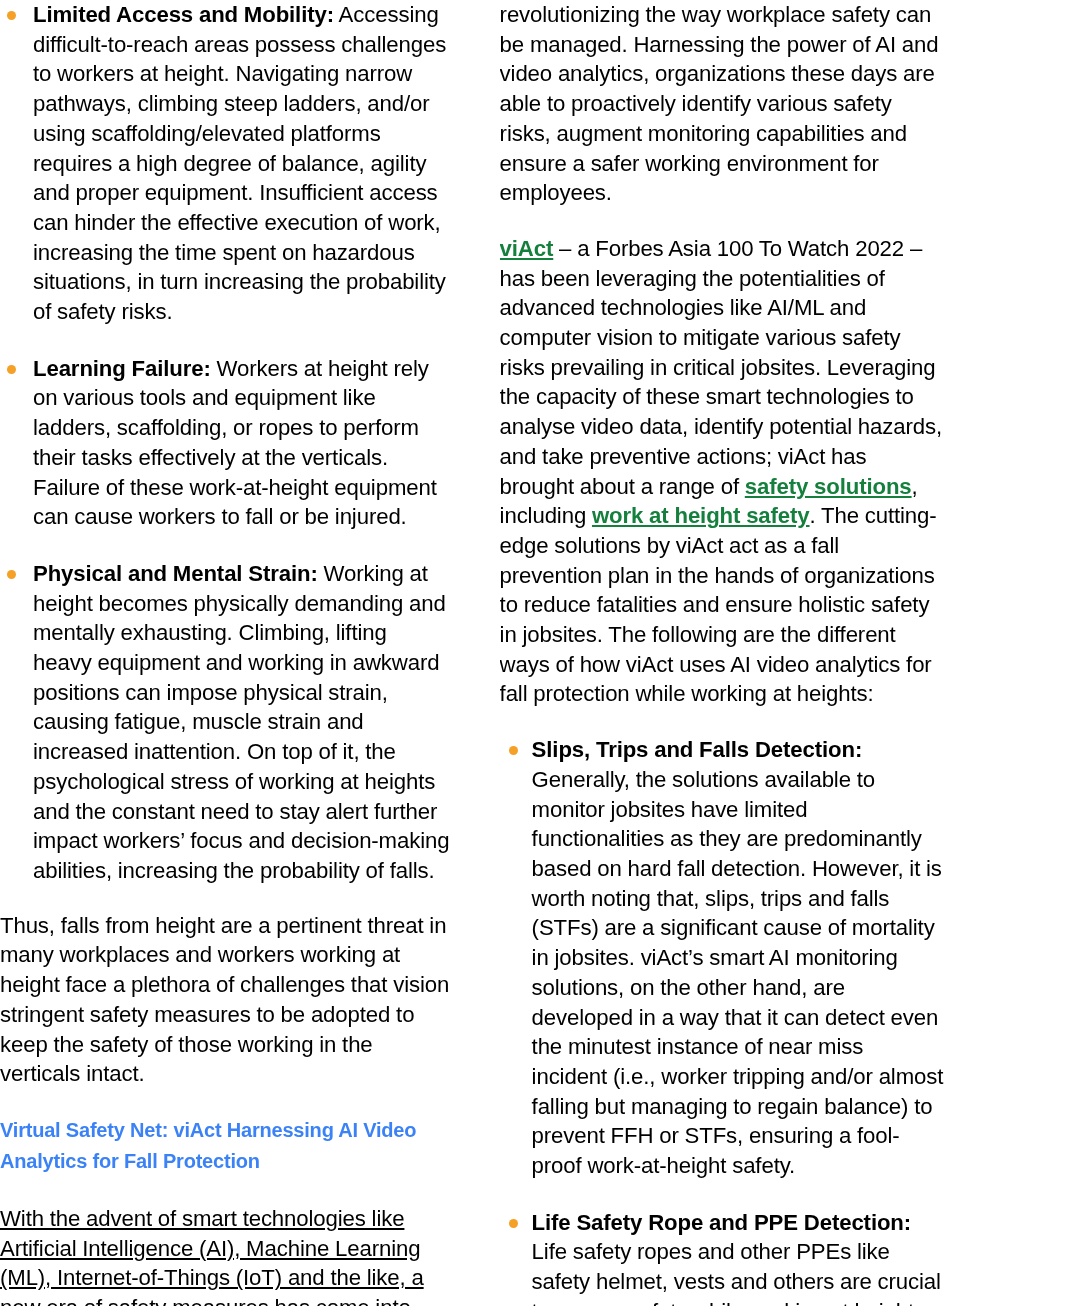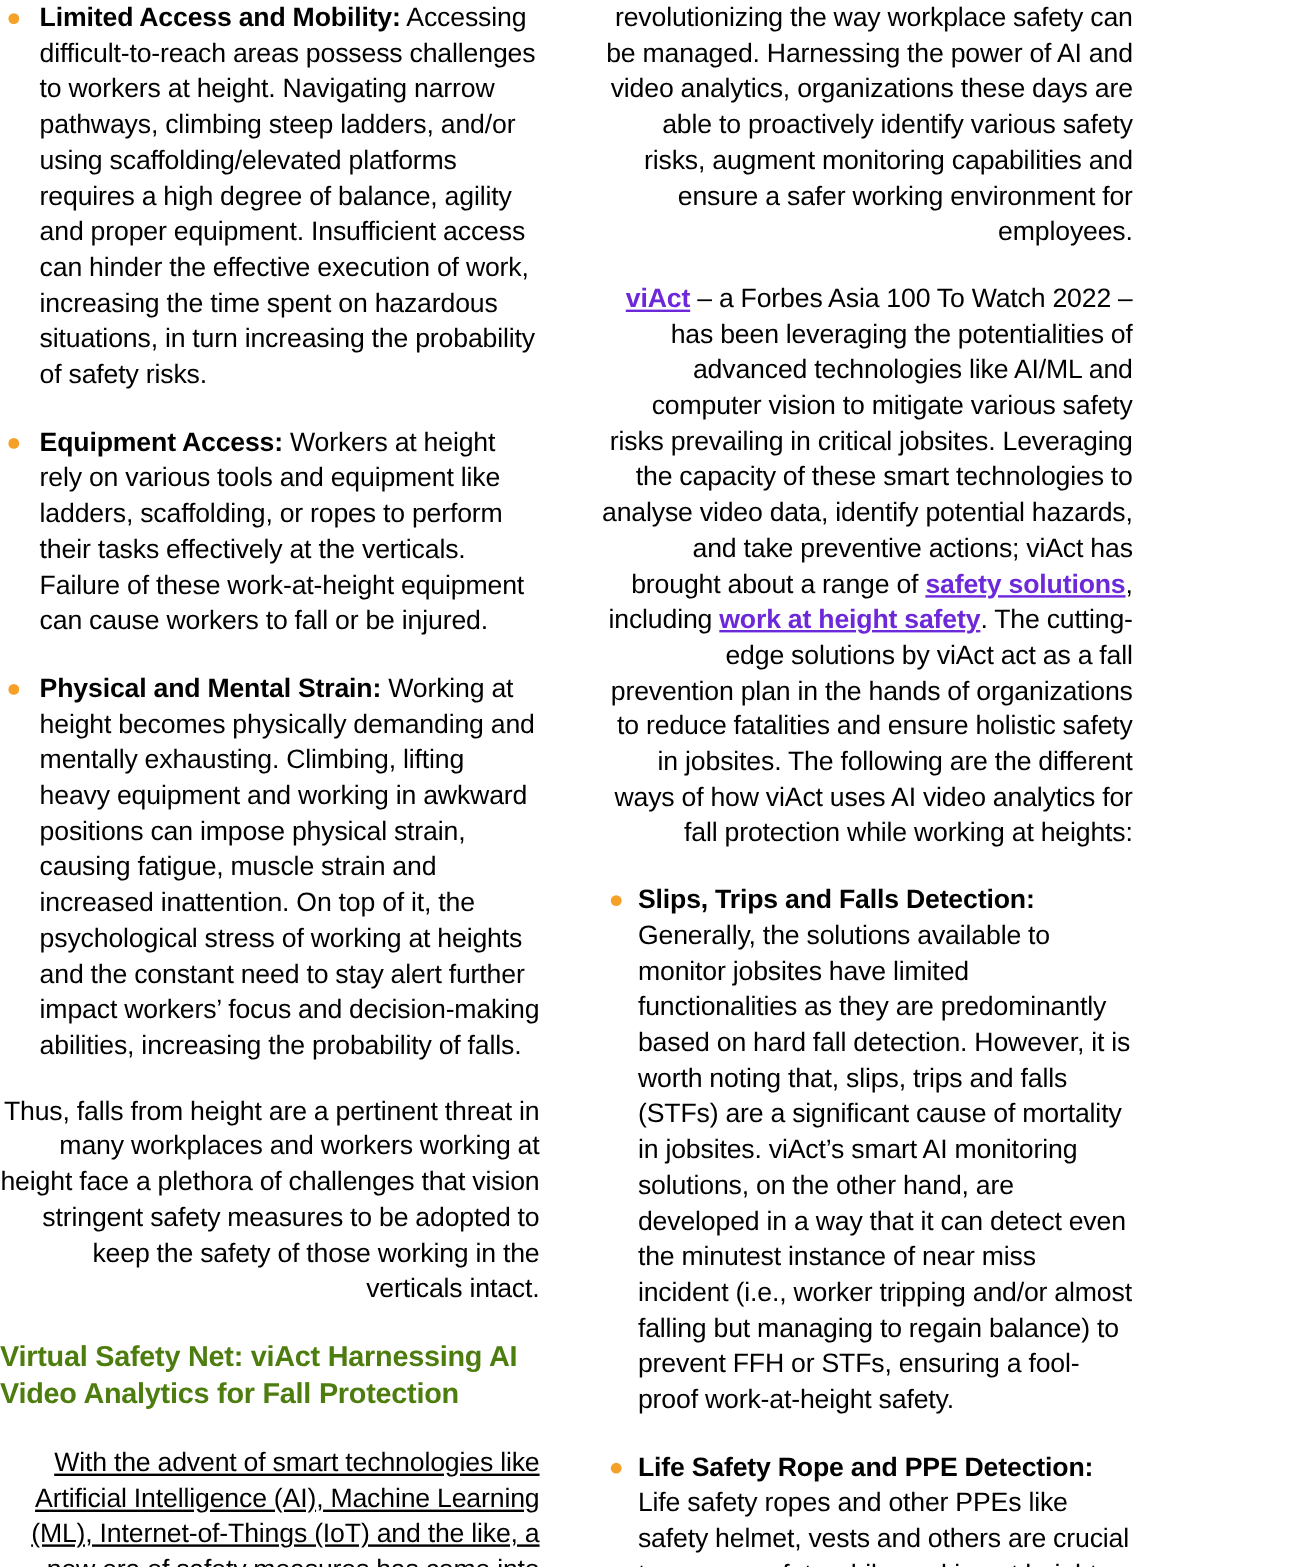--- a/index.html
+++ b/index.html
@@ -46,21 +46,20 @@
 
   
   p.para {
     margin: 0 0 26px 0;
     font-size: 22.2px;
     line-height: 29.7px;
     letter-spacing: -0.12px;
     font-weight: 500;
     color: #000000;
     word-spacing: -0.2px;
-    text-align: right;
   }
   p.para:last-child { margin-bottom: 0; text-decoration: underline; }
 
   ul.bullets {
     list-style: none;
     margin: 0 0 25px 0;
     padding: 0;
   }
   ul.bullets:last-child { margin-bottom: 0; }
 
@@ -85,29 +84,29 @@
     border-radius: 50%;
     background: #F5A027;
   }
 
   .lead {
     font-weight: 700;
   }
 
   h2.section-heading {
     margin: 0 0 26px 0;
-    font-size: 24px;
+    font-size: 20px;
     line-height: 31.5px;
     font-weight: 700;
     letter-spacing: -0.2px;
-    color: #4d7c0f;
+    color: #3b82f6;
   }
 
   a.link {
-    color: #6d28d9;
+    color: #15803d;
     font-weight: 700;
     text-decoration: underline;
     text-underline-offset: 2px;
     text-decoration-thickness: 2px;
   }
 
   
   .col-right li.bullet {
     padding-left: 32px;
   }
@@ -123,21 +122,21 @@
 
     <div class="col col-left">
 
       <ul class="bullets">
         <li class="bullet">
           <span class="dot"></span>
           <span class="lead">Limited Access and Mobility:</span><span> Accessing difficult-to-reach areas possess challenges to workers at height. Navigating narrow pathways, climbing steep ladders, and/or using scaffolding/elevated platforms requires a high degree of balance, agility and proper equipment. Insufficient access can hinder the effective execution of work, increasing the time spent on hazardous situations, in turn increasing the probability of safety risks.</span>
         </li>
         <li class="bullet">
           <span class="dot"></span>
-          <span class="lead">Equipment Access:</span><span> Workers at height rely on various tools and equipment like ladders, scaffolding, or ropes to perform their tasks effectively at the verticals. Failure of these work-at-height equipment can cause workers to fall or be injured.</span>
+          <span class="lead">Learning Failure:</span><span> Workers at height rely on various tools and equipment like ladders, scaffolding, or ropes to perform their tasks effectively at the verticals. Failure of these work-at-height equipment can cause workers to fall or be injured.</span>
         </li>
         <li class="bullet">
           <span class="dot"></span>
           <span class="lead">Physical and Mental Strain:</span><span> Working at height becomes physically demanding and mentally exhausting. Climbing, lifting heavy equipment and working in awkward positions can impose physical strain, causing fatigue, muscle strain and increased inattention. On top of it, the psychological stress of working at heights and the constant need to stay alert further impact workers’ focus and decision-making abilities, increasing the probability of falls.</span>
         </li>
       </ul>
 
       <p class="para">Thus, falls from height are a pertinent threat in many workplaces and workers working at height face a plethora of challenges that vision stringent safety measures to be adopted to keep the safety of those working in the verticals intact.</p>
 
       <h2 class="section-heading">Virtual Safety Net: viAct Harnessing AI Video Analytics for Fall Protection</h2>

